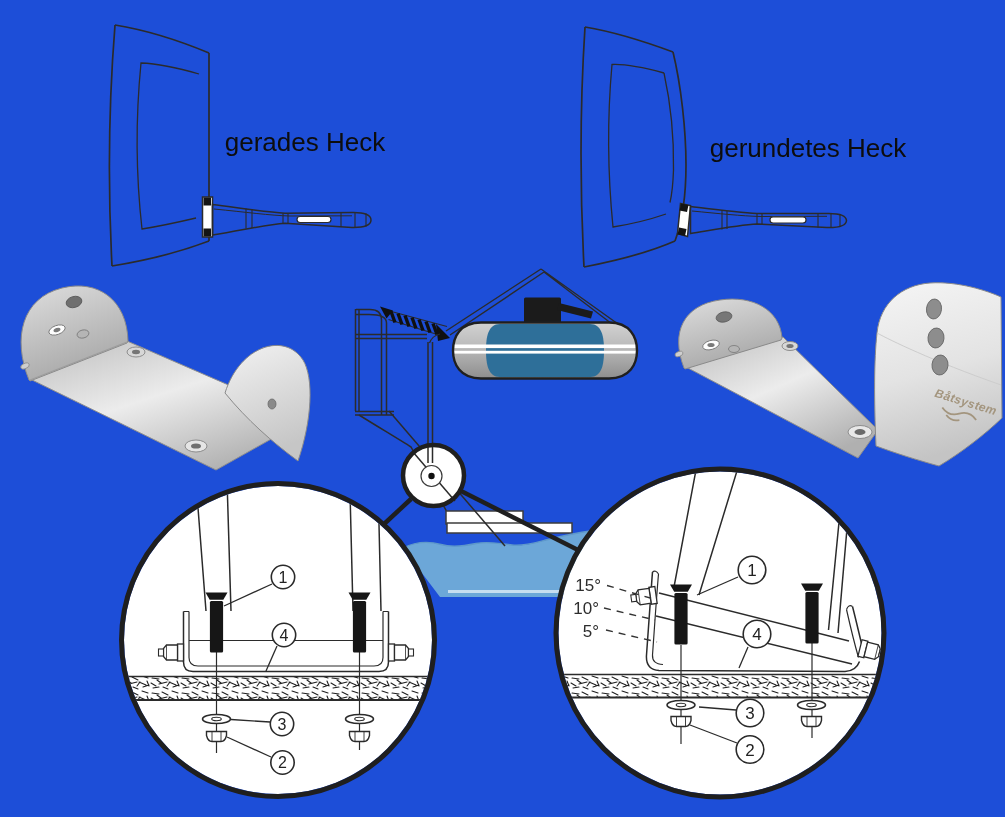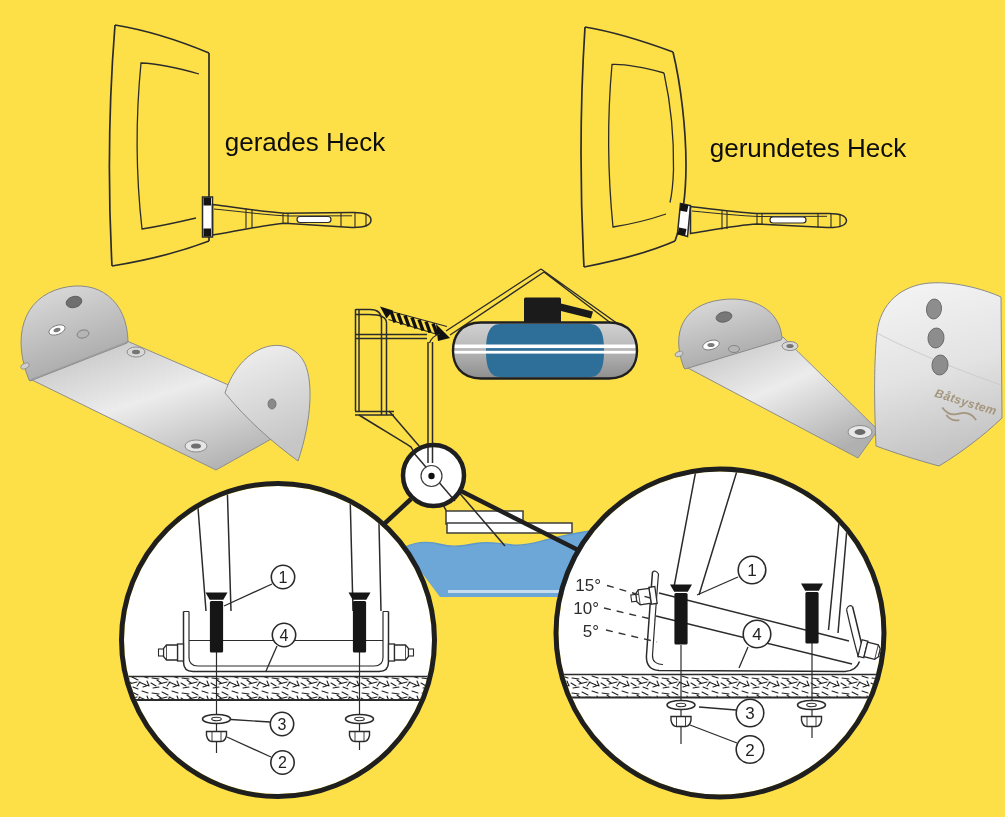--- a/index.html
+++ b/index.html
@@ -1,16 +1,16 @@
 <!DOCTYPE html>
 <html><head>
 <meta charset="utf-8">
 <style>
   html,body{margin:0;padding:0;background:#fff;}
-  .canvas{position:relative;width:1005px;height:817px;background:#fde047;overflow:hidden;
+  .canvas{position:relative;width:1005px;height:817px;background:#1d4ed8;overflow:hidden;
           font-family:"Liberation Sans", sans-serif;}
   svg{display:block;}
   .lbl{font-family:"Liberation Sans",sans-serif;font-size:26px;fill:#0d0d0d;}
   .num{font-family:"Liberation Sans",sans-serif;fill:#222;}
   .num-l{font-size:16px;}
   .num-r{font-size:17px;}
   .ang{font-family:"Liberation Sans",sans-serif;font-size:17px;fill:#2d2d2d;}
   .logo{font-family:"Liberation Sans",sans-serif;font-size:12px;font-weight:bold;
         font-style:italic;letter-spacing:.4px;}
   .ln{stroke:#2b2b2b;fill:none;}

